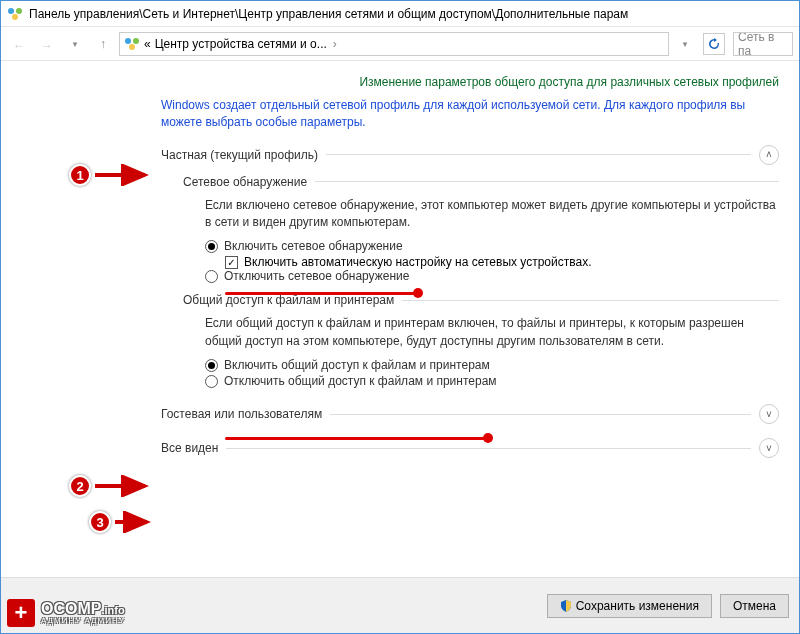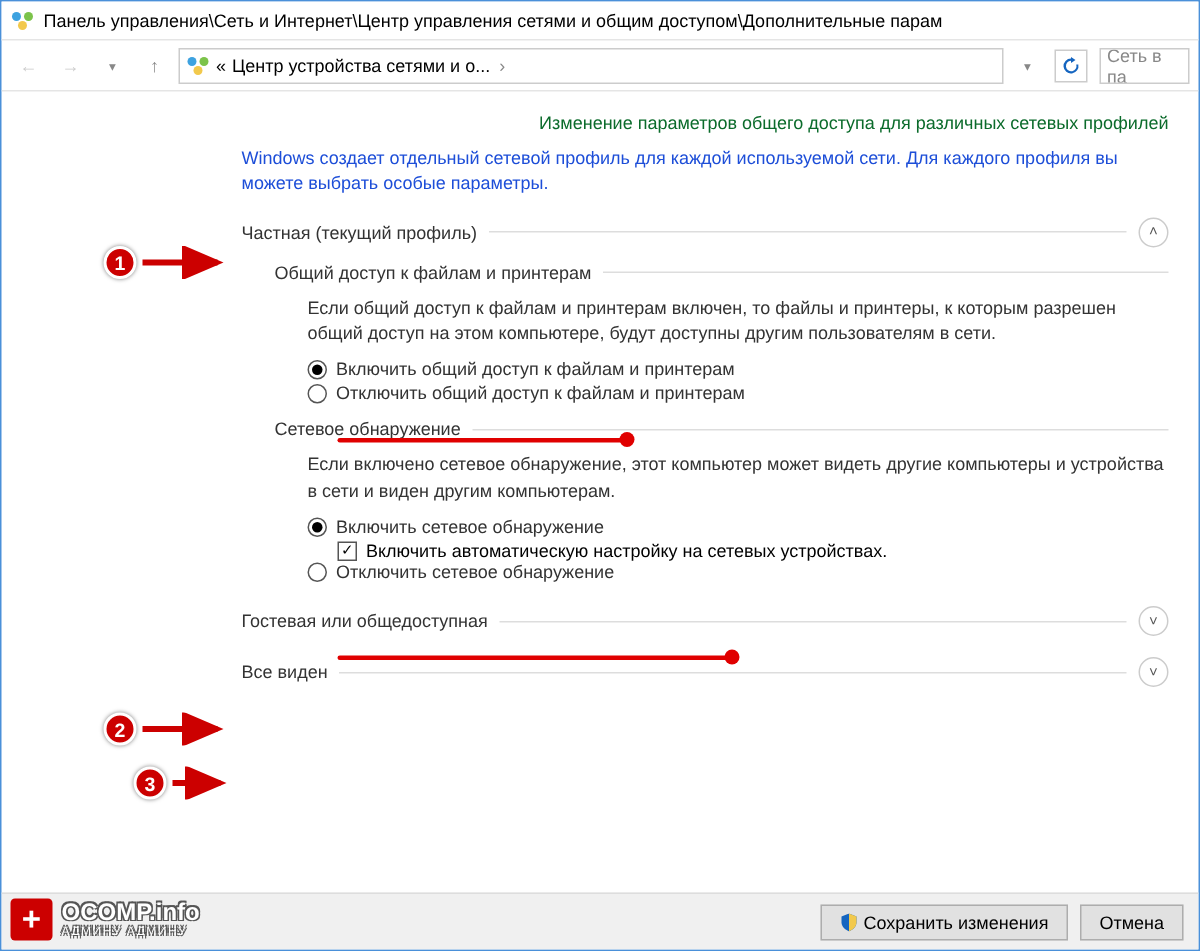--- a/index.html
+++ b/index.html
@@ -27,21 +27,21 @@
   .section .sect-title { display: flex; align-items: center; font-size: 12px; color: #333; }
   .section .sect-title .line { flex:1; border-bottom:1px solid #ddd; margin-left:8px; }
   .section .sect-body { margin: 8px 0 8px 22px; font-size: 12px; line-height: 1.45; color: #333; }
   .radio-group { margin: 8px 0 0 22px; }
   .radio-row { display: flex; align-items: center; font-size: 12px; color: #333; margin-bottom: 2px; position: relative; }
   .radio { width: 13px; height: 13px; border: 1px solid #555; border-radius: 50%; margin-right: 6px; display:flex; align-items:center; justify-content:center; flex-shrink:0; }
   .radio.checked::after { content:''; width:7px; height:7px; background:#000; border-radius:50%; }
   .check-row { margin-left: 20px; display:flex; align-items:center; font-size:12px; margin-top:2px; }
   .checkbox { width:13px; height:13px; border:1px solid #555; margin-right:6px; display:flex; align-items:center; justify-content:center; font-size:10px; color:#000; flex-shrink:0;}
   .underline-red { position:absolute; height:3px; background:#e00000; border-radius:2px; z-index:0;}
-  .footer { position:absolute; bottom:0; left:0; right:0; height:38px; background:#f0f0f0; border-top:1px solid #ddd; display:flex; align-items:center; justify-content:flex-end; padding: 0 10px; gap:8px;}
+  .footer { position:absolute; bottom:0; left:0; right:0; height:56px; background:#f0f0f0; border-top:1px solid #ddd; display:flex; align-items:center; justify-content:flex-end; padding: 0 10px; gap:8px;}
   .btn { height:24px; padding:0 12px; border:1px solid #adadad; background:#e1e1e1; font-size:12px; display:flex; align-items:center; gap:4px;}
   .shield { width:12px; height:12px; }
   
   .callout { position:absolute; display:flex; align-items:center; z-index:20;}
   .badge { width:22px; height:22px; background:#cc0000; border:2px solid #fff; border-radius:50%; color:#fff; font-weight:bold; font-size:13px; display:flex; align-items:center; justify-content:center; box-shadow:0 0 3px rgba(0,0,0,0.5);}
   .arrow-svg { margin-left:2px; }
   .red-dot { width:10px; height:10px; background:#e00000; border-radius:50%; position:absolute; z-index:5;}
   .watermark { position:absolute; left:6px; bottom:6px; display:flex; align-items:center; gap:6px; z-index:30;}
   .watermark .plus { width:28px; height:28px; background:#cc0000; color:#fff; font-size:22px; font-weight:bold; display:flex; align-items:center; justify-content:center; border-radius:3px;}
   .watermark .txt { display:flex; flex-direction:column; line-height:1;}
@@ -94,60 +94,60 @@
     <div class="desc">Windows создает отдельный сетевой профиль для каждой используемой сети. Для каждого профиля вы можете выбрать особые параметры.</div>
 
     <div class="profile-row">
       <span class="label">Частная (текущий профиль)</span>
       <span class="line"></span>
       <span class="chev">˄</span>
     </div>
 
     <div class="section">
       <div class="sect-title">
-        <span>Общий доступ к файлам и принтерам</span>
-        <span class="line"></span>
-      </div>
-      <div class="sect-body">Если общий доступ к файлам и принтерам включен, то файлы и принтеры, к которым разрешен общий доступ на этом компьютере, будут доступны другим пользователям в сети.</div>
-      <div class="radio-group">
-        <div class="radio-row">
-          <span class="radio checked"></span>
-          <span>Включить общий доступ к файлам и принтерам</span>
-        </div>
-        <div class="radio-row">
-          <span class="radio"></span>
-          <span>Отключить общий доступ к файлам и принтерам</span>
-        </div>
-      </div>
-    </div>
-
-    <div class="section">
-      <div class="sect-title">
         <span>Сетевое обнаружение</span>
         <span class="line"></span>
       </div>
       <div class="sect-body">Если включено сетевое обнаружение, этот компьютер может видеть другие компьютеры и устройства в сети и виден другим компьютерам.</div>
       <div class="radio-group" style="position:relative;">
         <div class="radio-row">
           <span class="radio checked"></span>
           <span>Включить сетевое обнаружение</span>
         </div>
         <div class="check-row">
           <span class="checkbox">✓</span>
           <span>Включить автоматическую настройку на сетевых устройствах.</span>
         </div>
         <div class="radio-row">
           <span class="radio"></span>
           <span>Отключить сетевое обнаружение</span>
         </div>
       </div>
     </div>
 
+    <div class="section">
+      <div class="sect-title">
+        <span>Общий доступ к файлам и принтерам</span>
+        <span class="line"></span>
+      </div>
+      <div class="sect-body">Если общий доступ к файлам и принтерам включен, то файлы и принтеры, к которым разрешен общий доступ на этом компьютере, будут доступны другим пользователям в сети.</div>
+      <div class="radio-group">
+        <div class="radio-row">
+          <span class="radio checked"></span>
+          <span>Включить общий доступ к файлам и принтерам</span>
+        </div>
+        <div class="radio-row">
+          <span class="radio"></span>
+          <span>Отключить общий доступ к файлам и принтерам</span>
+        </div>
+      </div>
+    </div>
+
     <div class="profile-row" style="margin-top:16px;">
-      <span class="label">Гостевая или общедоступная</span>
+      <span class="label">Гостевая или пользователям</span>
       <span class="line"></span>
       <span class="chev">˅</span>
     </div>
 
     <div class="profile-row" style="margin-top:14px;">
       <span class="label">Все виден</span>
       <span class="line"></span>
       <span class="chev">˅</span>
     </div>
 
@@ -191,18 +191,18 @@
       <span>Сохранить изменения</span>
     </button>
     <button class="btn">
       <span>Отмена</span>
     </button>
   </div>
 
   <div class="watermark">
     <div class="plus">+</div>
     <div class="txt">
-      <div class="l1"><span>OCOMP</span><span style="font-size:16px;text-align:right;">.info</span></div>
+      <div class="l1"><span>OCOMP</span><span style="font-size:11px;text-align:right;">.info</span></div>
       <div class="l2">АДМИНУ АДМИНУ</div>
     </div>
   </div>
 
 </div>
 
 </body></html>

